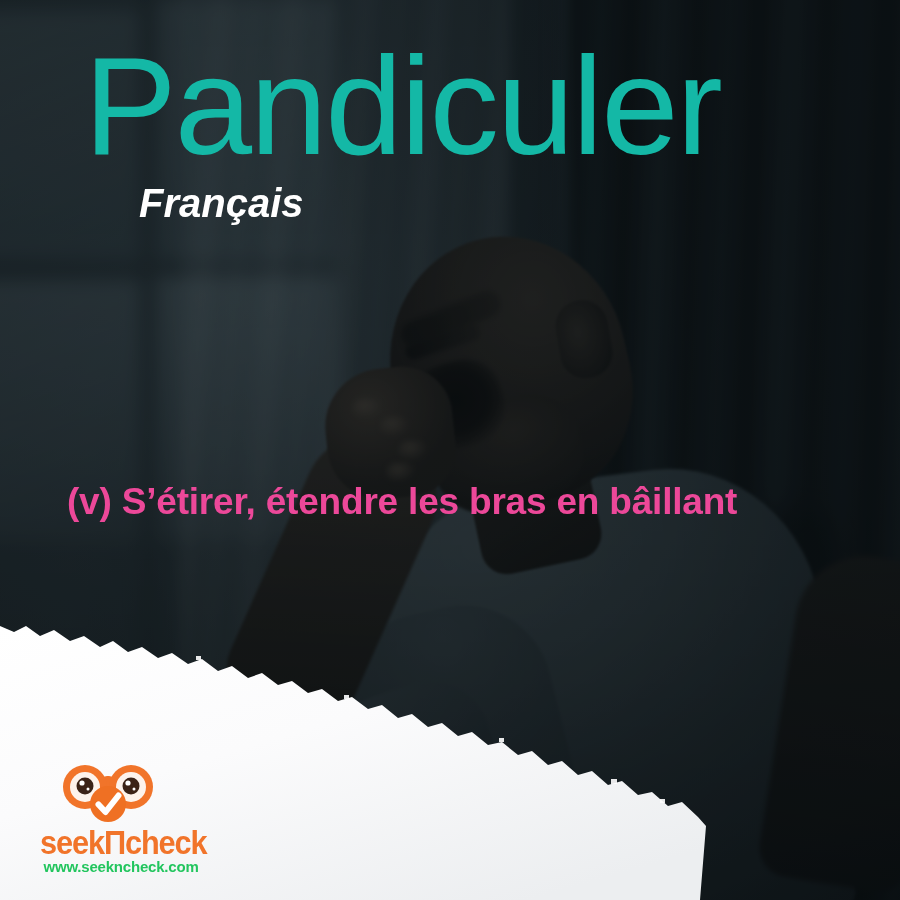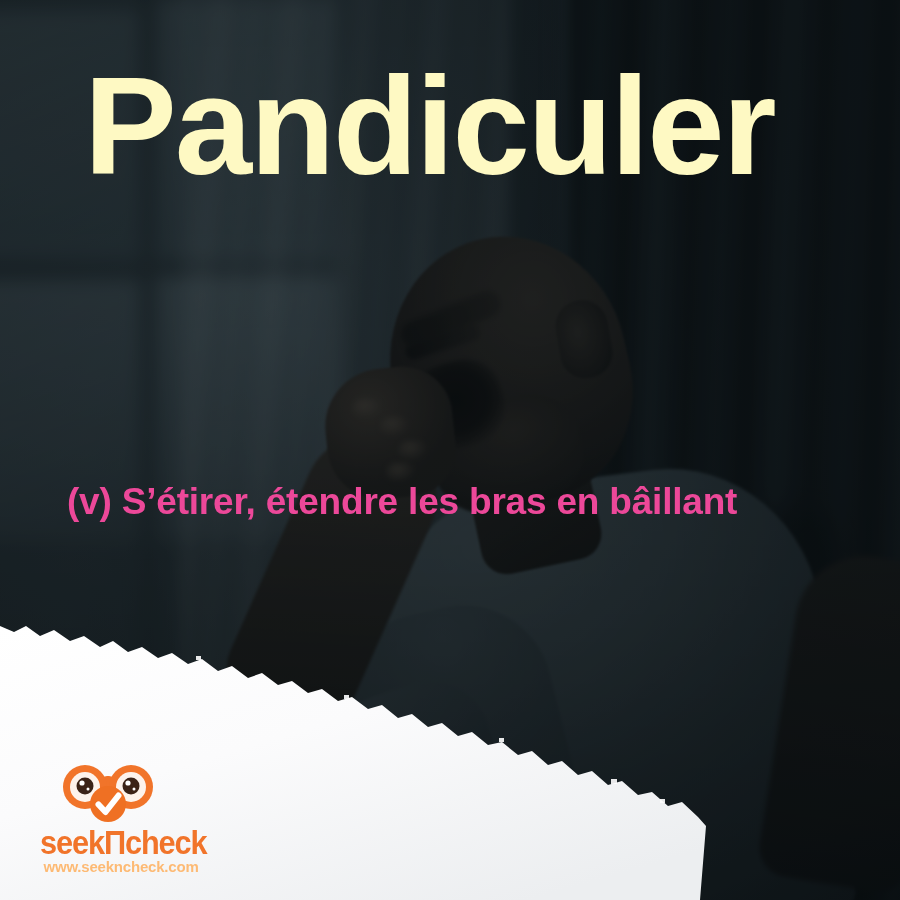--- a/index.html
+++ b/index.html
@@ -243,26 +243,25 @@
   .ph-darken{
     position:absolute; inset:0;
     background:rgba(10,16,19,.30);
   }
 
   
   .headline{
     position:absolute;
     left:84px; top:36px;
     font-size:139px;
-    font-weight:bold;
+    font-weight:normal;
     line-height:1.0;
-    color:#fef9c3;
+    color:#14b8a6;
     letter-spacing:-2px;
     white-space:nowrap;
-    margin-top:20px;
   }
   .subtitle{
     position:absolute;
     left:139px; top:181px;
     font-size:40px;
     font-weight:bold;
     font-style:italic;
     color:#ffffff;
     letter-spacing:0px;
     white-space:nowrap;
@@ -310,21 +309,21 @@
     transform:scaleX(.93);
     transform-origin:center;
   }
   .logo-url{
     position:absolute;
     left:0; top:95px;
     width:174px;
     text-align:center;
     font-size:15px;
     font-weight:bold;
-    color:#fdba74;
+    color:#22c55e;
     letter-spacing:-.2px;
     line-height:1;
     white-space:nowrap;
   }
 </style>
 </head>
 <body>
 
 <div id="card">
 
@@ -366,20 +365,21 @@
       <div class="m-knuckle" style="left:386px;top:462px;"></div>
     </div>
 
     <div class="ph-teal"></div>
     <div class="ph-tint"></div>
     <div class="ph-darken"></div>
   </div>
 
   <div class="headline">Pandiculer</div>
 
+  <div class="subtitle">Français</div>
 
   <div class="definition">(v) S’étirer, étendre les bras en bâillant</div>
 
   <div class="torn">
     <svg viewBox="0 0 900 900" xmlns="http://www.w3.org/2000/svg">
       <defs>
         <linearGradient id="paperGrad" x1="0" y1="0" x2="0.75" y2="1">
           <stop offset="0%" stop-color="#ffffff"></stop>
           <stop offset="45%" stop-color="#fbfbfc"></stop>
           <stop offset="100%" stop-color="#eceef0"></stop>

